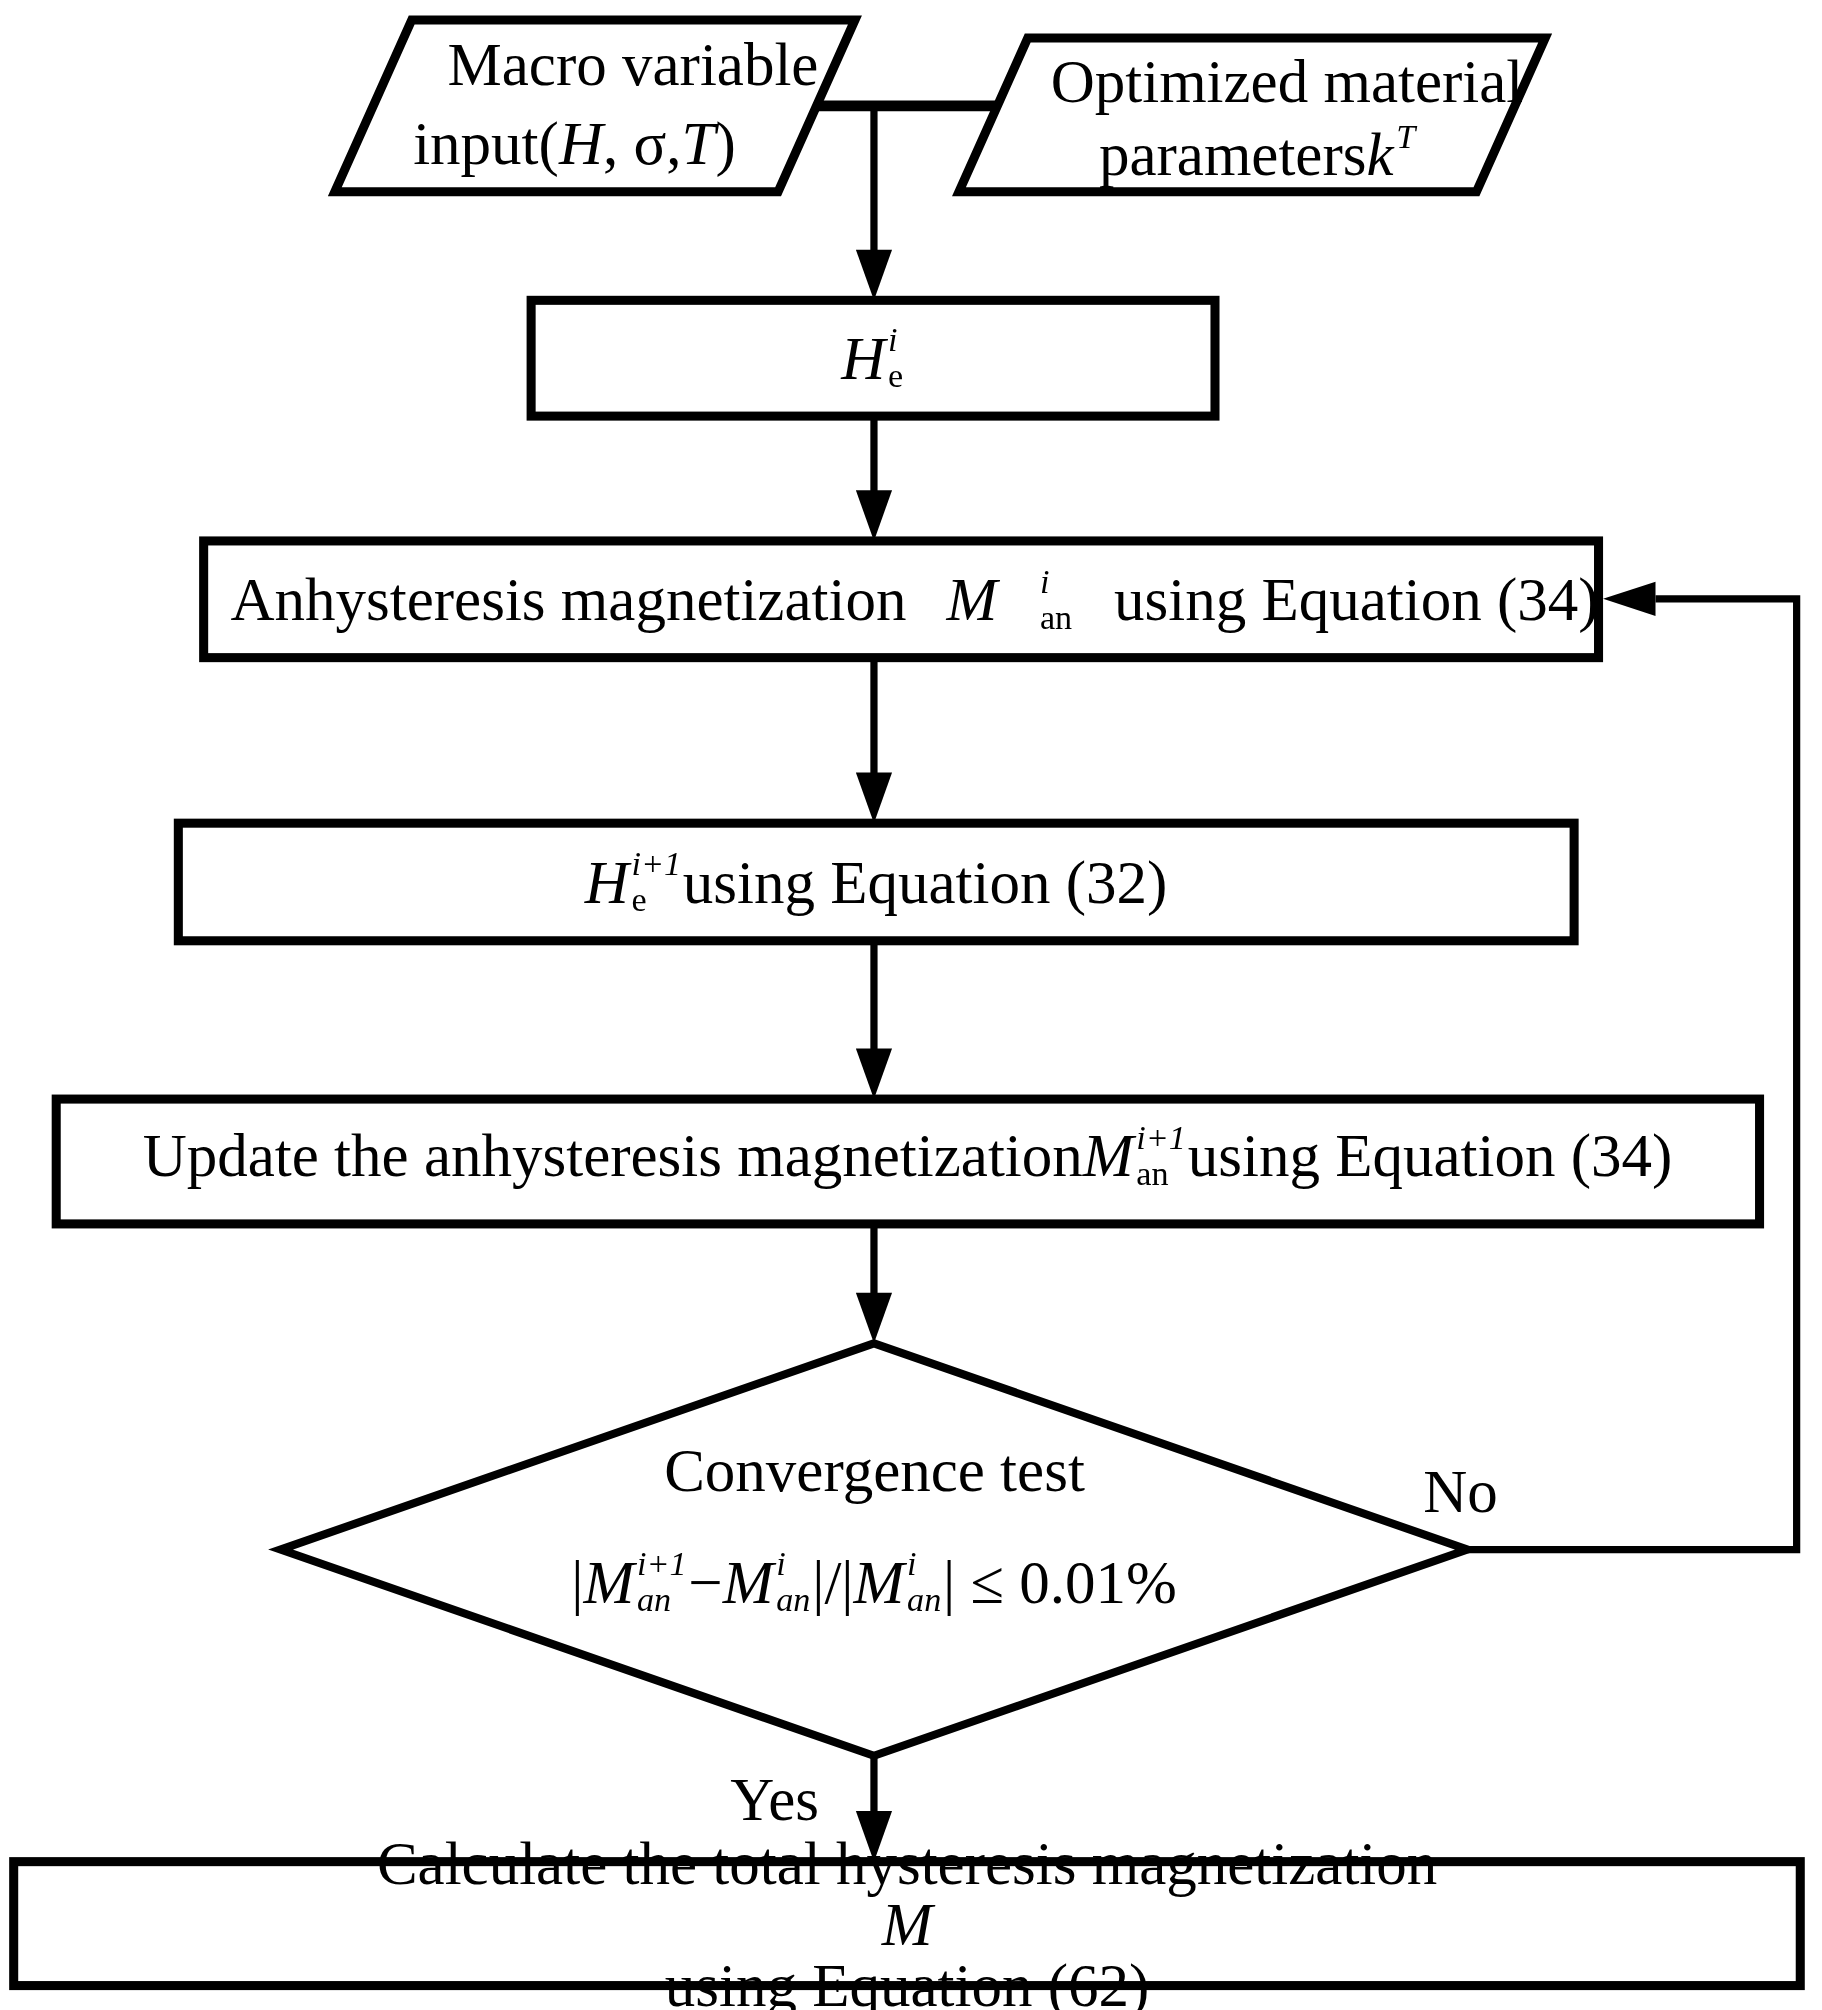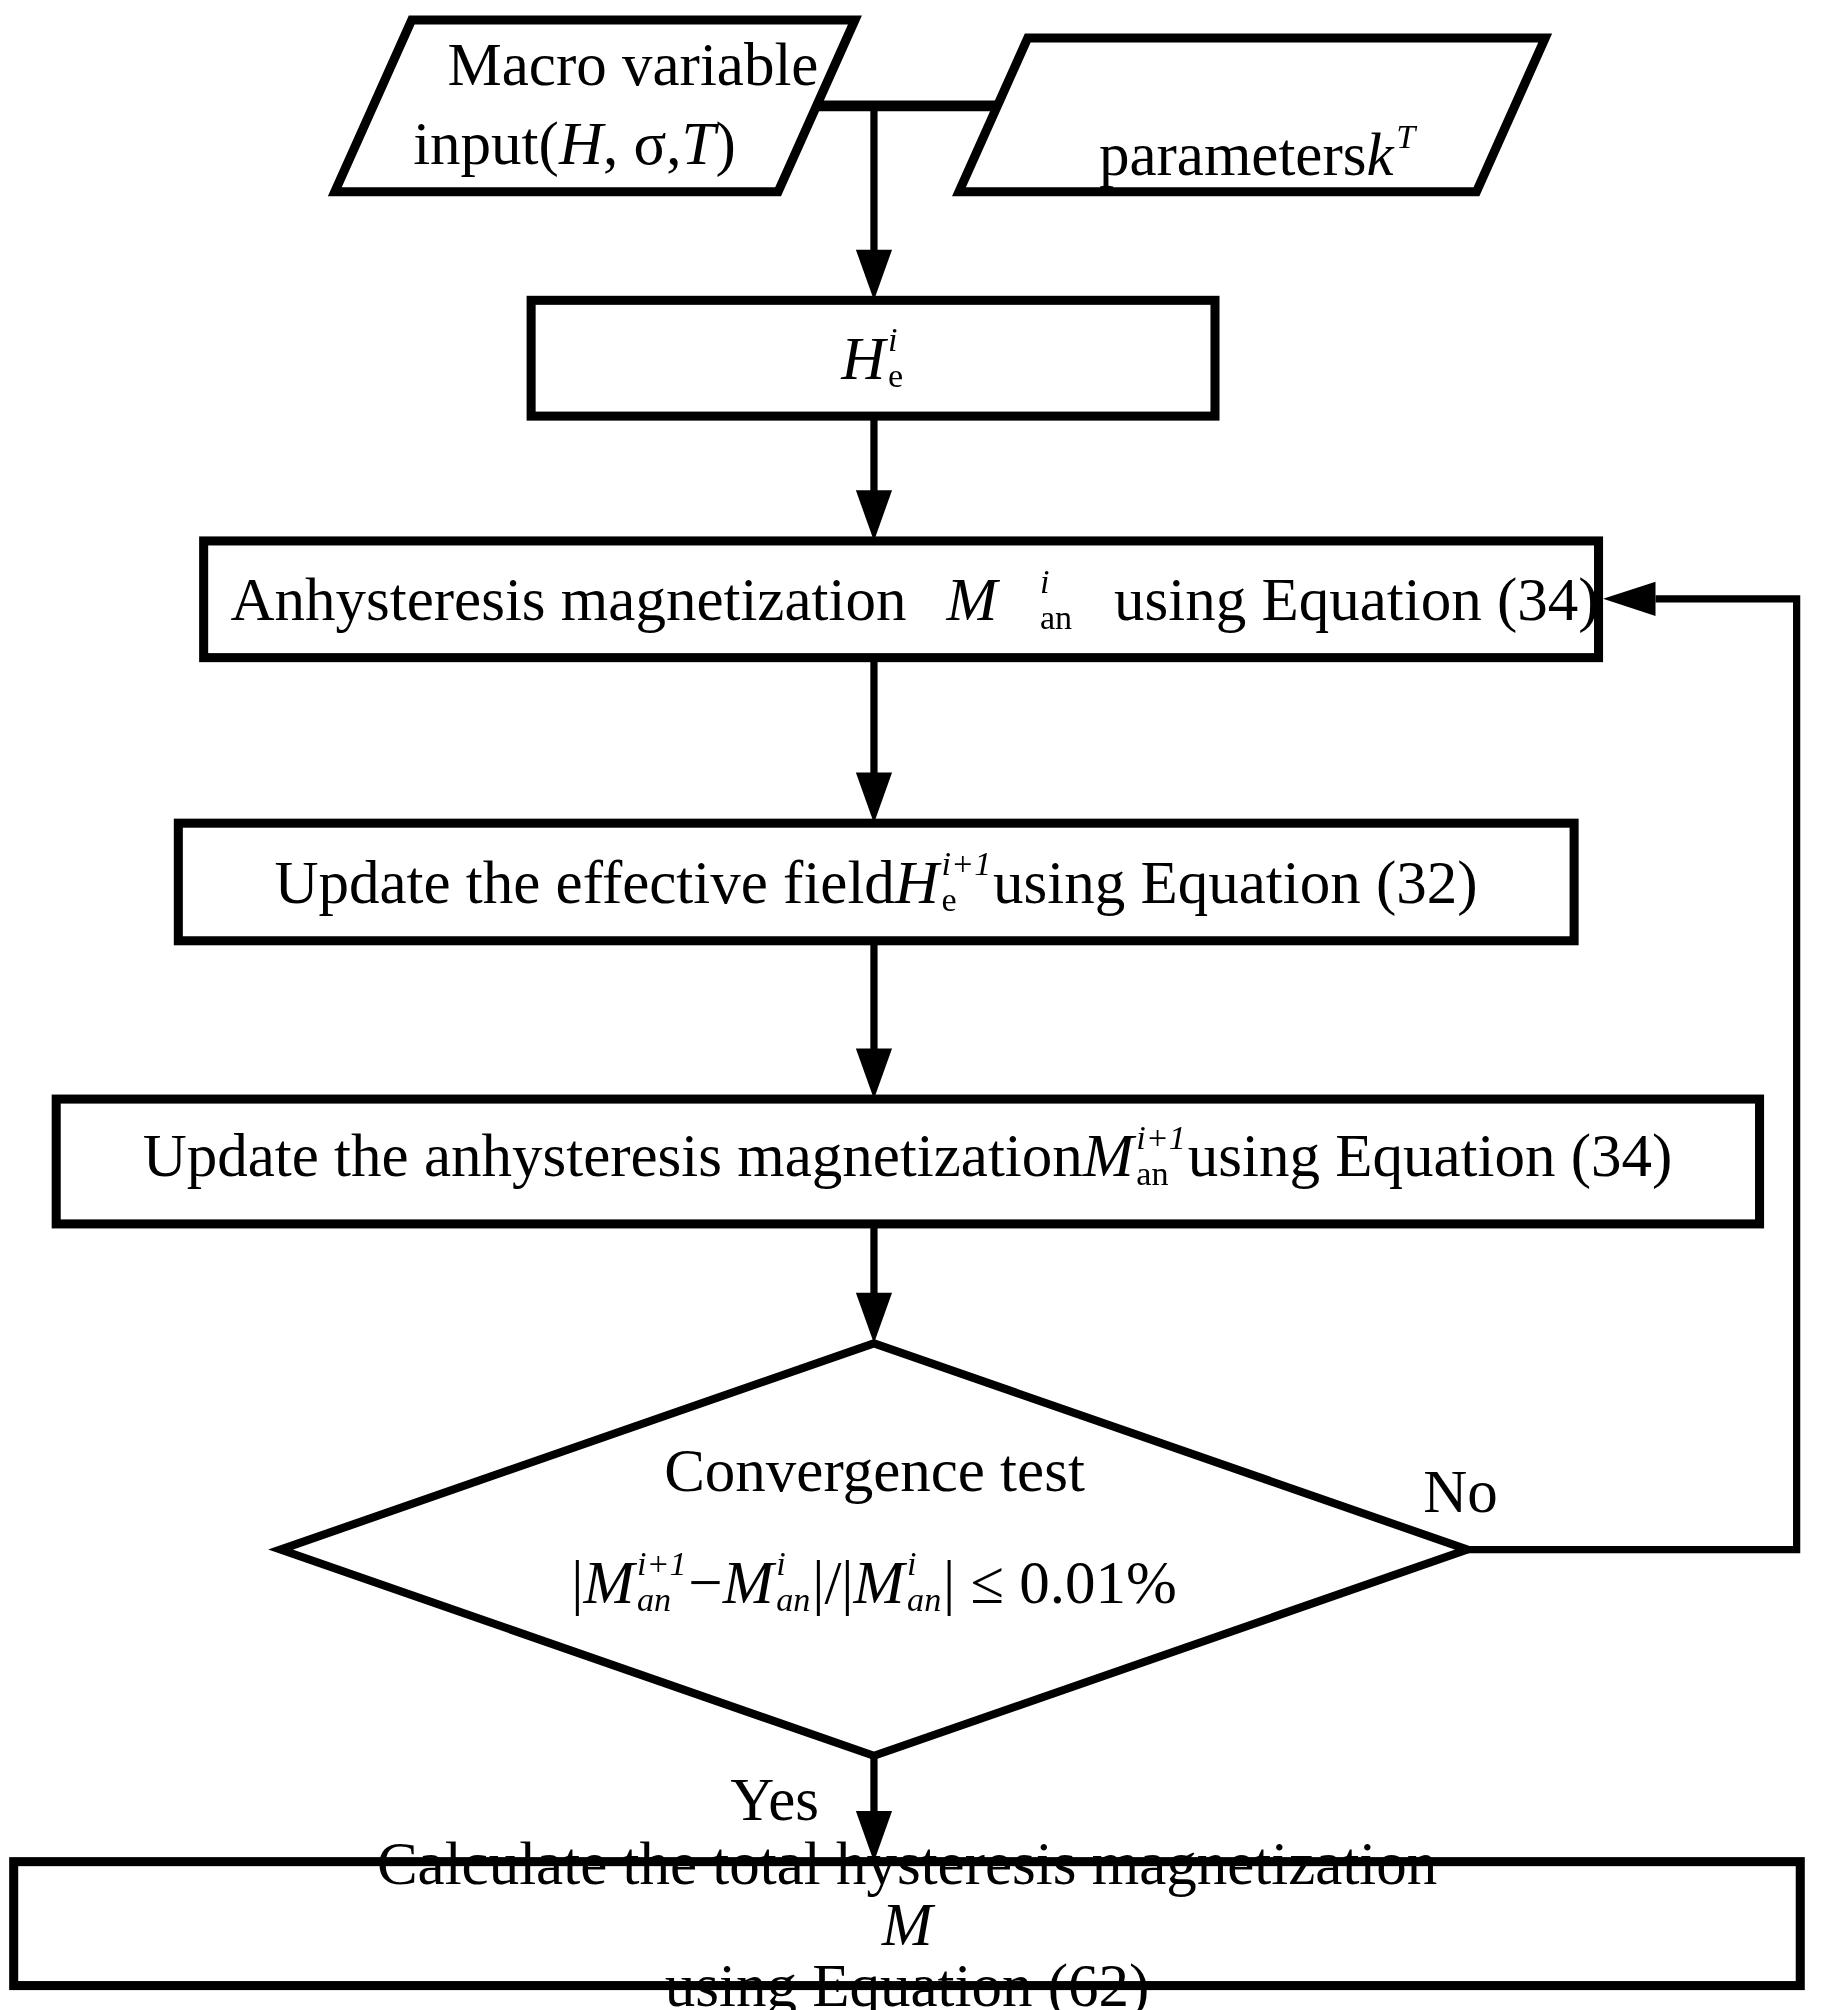--- a/index.html
+++ b/index.html
@@ -78,20 +78,23 @@
       <span>Macro variable</span>
     </div>
   <div class="txt" style="left:321px;top:101px;width:507px;height:85px;">
       <span>input(</span>
       <span class="it">H</span>
       <span>, σ, </span>
       <span class="it">T</span>
       <span>)</span>
     </div>
 
+  <div class="txt" style="left:1036px;top:45px;width:502px;height:72px;">
+      <span>Optimized material</span>
+    </div>
   <div class="txt" style="left:1007px;top:116px;width:502px;height:76px;">
       <span>parameters </span>
       <span class="it">k</span>
       <span class="ss">
         <span class="sup">T</span>
         <span class="sub"></span>
       </span>
     </div>
 
   <div class="txt" style="left:531px;top:300px;width:684px;height:116px;">
@@ -106,21 +109,20 @@
       <span>Anhysteresis magnetization </span>
       <span class="it">M</span>
       <span class="ss">
         <span class="sup">i</span>
         <span class="sub">an</span>
       </span>
       <span> using Equation (34)</span>
     </div>
 
   <div class="txt" style="left:178px;top:823px;width:1396px;height:118px;">
-      <span>Update the effective field </span>
       <span class="it">H</span>
       <span class="ss">
         <span class="sup">i+1</span>
         <span class="sub">e</span>
       </span>
       <span>  using Equation (32)</span>
     </div>
 
   <div class="txt" style="left:56px;top:1093px;width:1703px;height:125px;font-family:Liberation Serif, serif;">
       <span>Update the anhysteresis magnetization </span>

